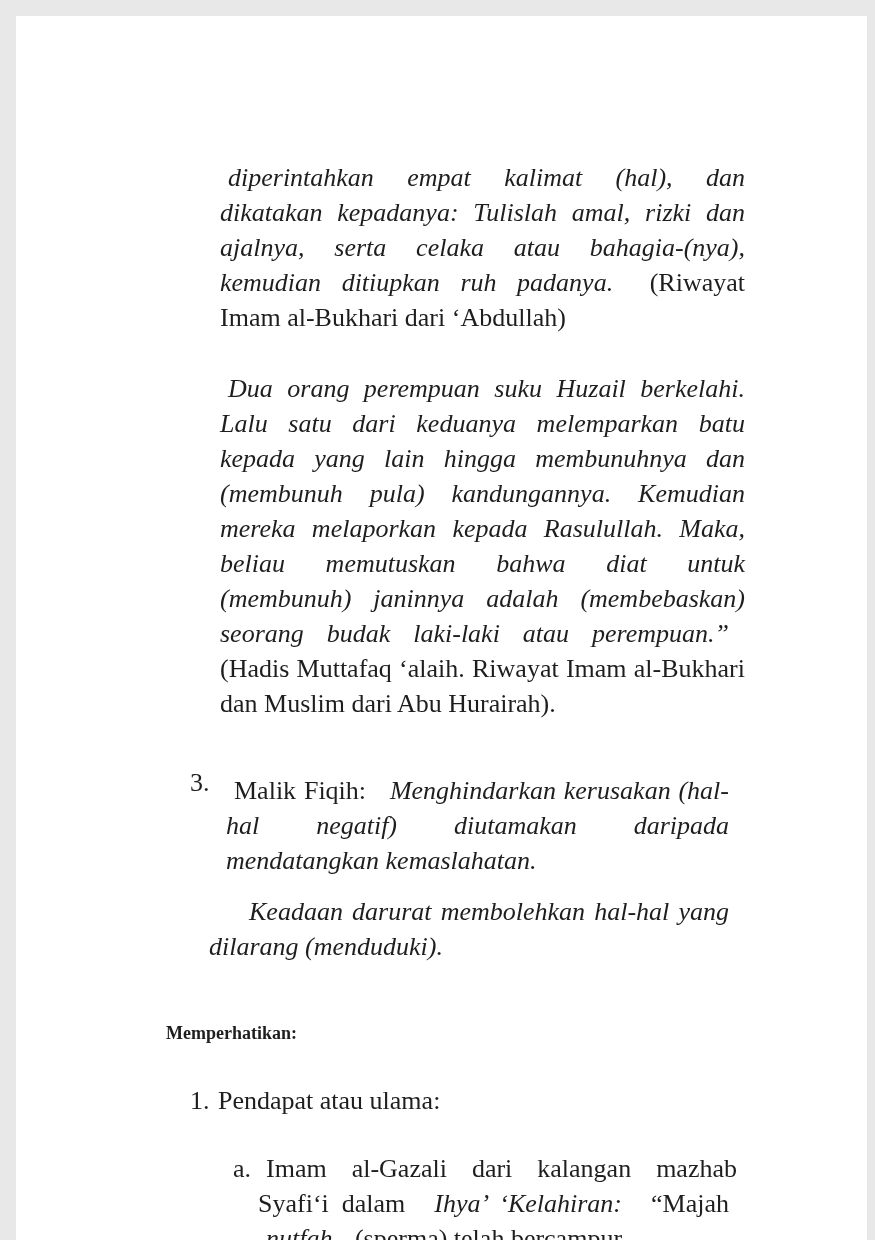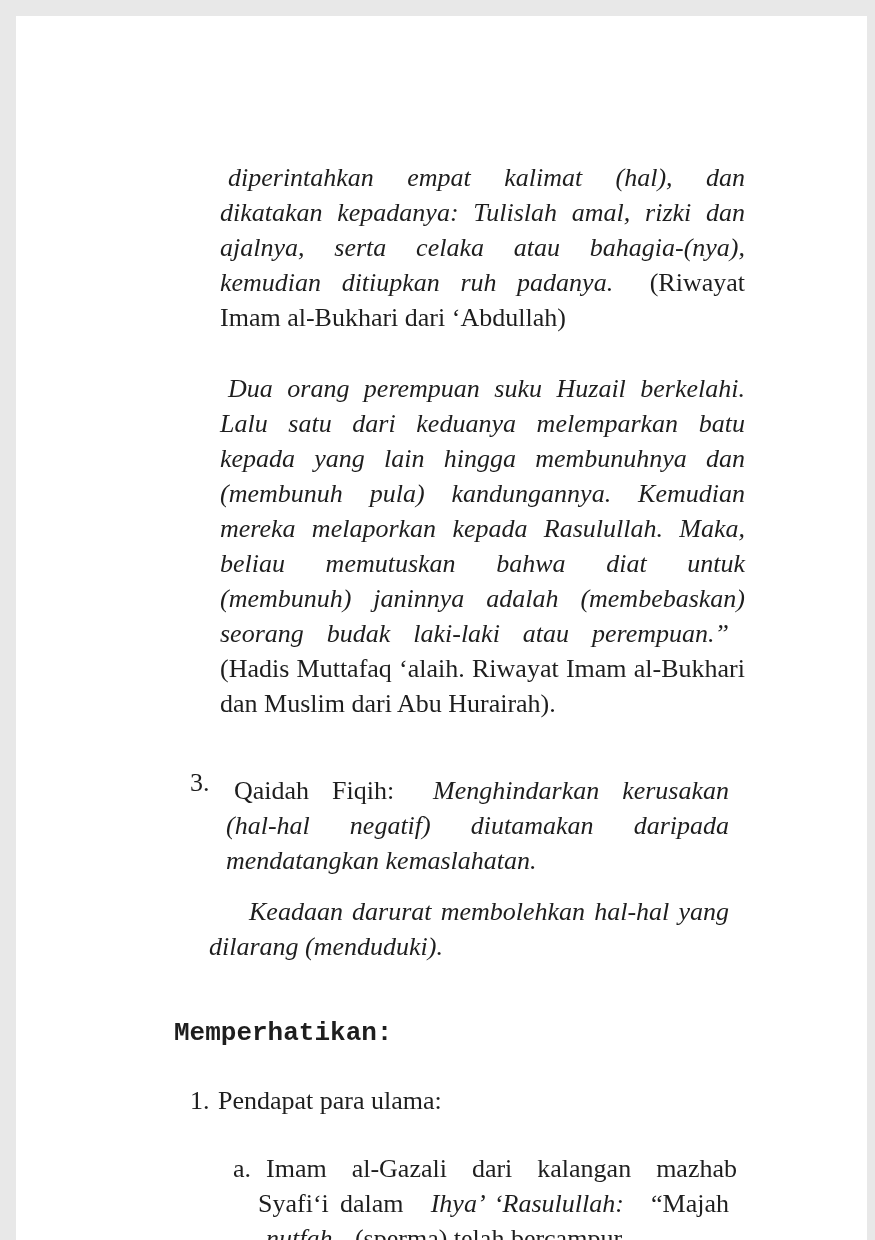--- a/index.html
+++ b/index.html
@@ -40,24 +40,23 @@
   .numbered-item .item-body { flex: 1; min-width: 0; }
   .item-body .lead { text-align: justify; }
   .item-body .sub.outdent {
     margin-left: -17px;
     text-indent: 32px;
     text-align: justify;
   }
   .item-body .sub.indent { text-indent: 15px; }
   .section-heading {
     font-weight: bold;
-    font-size: 26px;
+    font-size: 18px;
     line-height: 35px;
-    margin: 20px 0 8px 12px;
-    font-family: Liberation Mono, monospace;
+    margin: 20px 0 8px 4px;
   }
   .numbered-item.tight { margin-bottom: 1px; }
   .lettered-item {
     display: flex;
     margin-left: 63px;
   }
   .lettered-item .letter {
     flex: 0 0 25px;
     width: 25px;
   }
@@ -85,35 +84,35 @@
   <main class="body-text">
 
     <p class="quote"><em>diperintahkan empat kalimat (hal), dan dikatakan kepadanya: Tulislah amal, rizki dan ajalnya, serta celaka atau bahagia-(nya), kemudian ditiupkan ruh padanya.</em><span> (Riwayat Imam al-Bukhari dari ‘Abdullah)</span></p>
 
     <p class="quote"><em>Dua orang perempuan suku Huzail berkelahi. Lalu satu dari keduanya melemparkan batu kepada yang lain hingga membunuhnya dan (membunuh pula) kandungannya. Kemudian mereka melaporkan kepada Rasulullah. Maka, beliau memutuskan bahwa diat untuk (membunuh) janinnya adalah (membebaskan) seorang budak laki-laki atau perempuan.”</em><span> (Hadis Muttafaq ‘alaih. Riwayat Imam al-Bukhari dan Muslim dari Abu Hurairah).</span></p>
 
 
     <section class="numbered-item">
       <span class="num">3.</span>
       <div class="item-body">
-        <p class="lead"><span>Qaidah Fiqih: </span><em>Menghindarkan kerusakan (hal-hal negatif) diutamakan daripada mendatangkan kemaslahatan.</em></p>
+        <p class="lead"><span>Malik Fiqih: </span><em>Menghindarkan kerusakan (hal-hal negatif) diutamakan daripada mendatangkan kemaslahatan.</em></p>
         <p class="sub outdent"><em>Keadaan darurat membolehkan hal-hal yang dilarang (menduduki).</em></p>
       </div>
     </section>
 
     <h2 class="section-heading">Memperhatikan:</h2>
 
     <section class="numbered-item tight">
       <span class="num">1.</span>
-      <div class="item-body">Pendapat para ulama:</div>
+      <div class="item-body">Pendapat atau ulama:</div>
     </section>
 
     <section class="lettered-item">
       <span class="letter">a.</span>
-      <div class="item-body"><span>Imam al-Gazali dari kalangan mazhab Syafi‘i dalam </span><em>Ihya’ ‘Rasulullah:</em><span> “Majah </span><em>nutfah</em><span> (sperma) telah bercampur</span></div>
+      <div class="item-body"><span>Imam al-Gazali dari kalangan mazhab Syafi‘i dalam </span><em>Ihya’ ‘Kelahiran:</em><span> “Majah </span><em>nutfah</em><span> (sperma) telah bercampur</span></div>
     </section>
 
   </main>
 
   <footer class="page-footer">
     <span class="page-number">112</span>
     <span class="running-title">Kehamilan dan Proses Kelahiran</span>
   </footer>
 </div>
 

